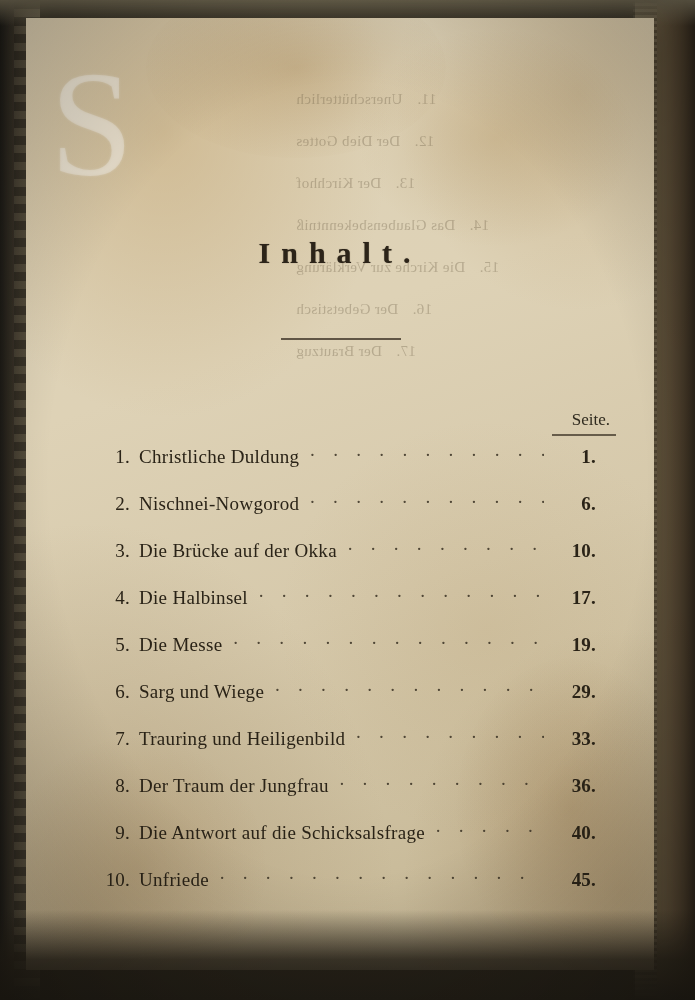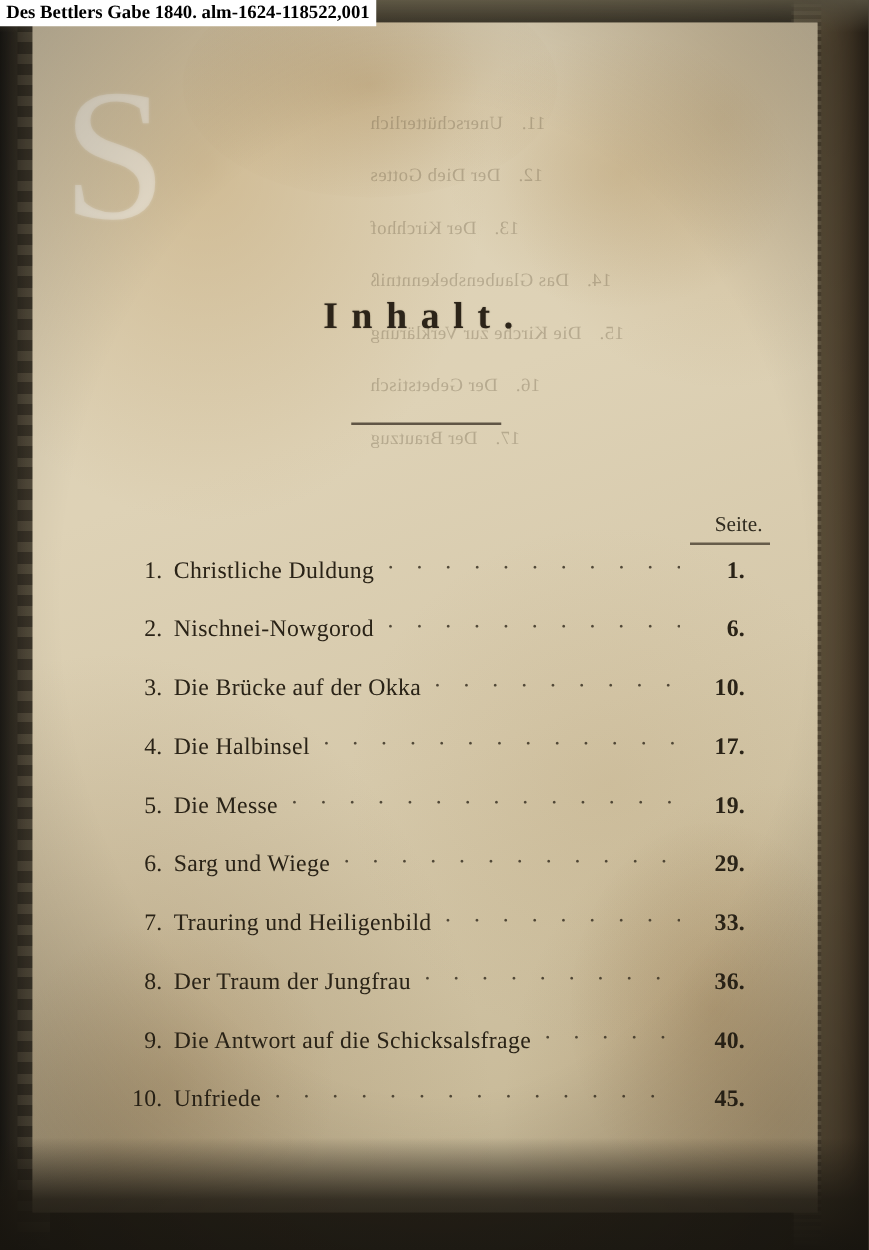--- a/index.html
+++ b/index.html
@@ -383,14 +383,13 @@
           <span class="toc-page">45.</span>
         </div>
 
       </div>
     </div>
   </div>
 
   <div class="bottom-band"></div>
   <div class="vignette"></div>
 
-  <div class="caption">Des Bettlers Gabe 1840. alm-1624-118522,001</div>
 </div>
 
 </body></html>

